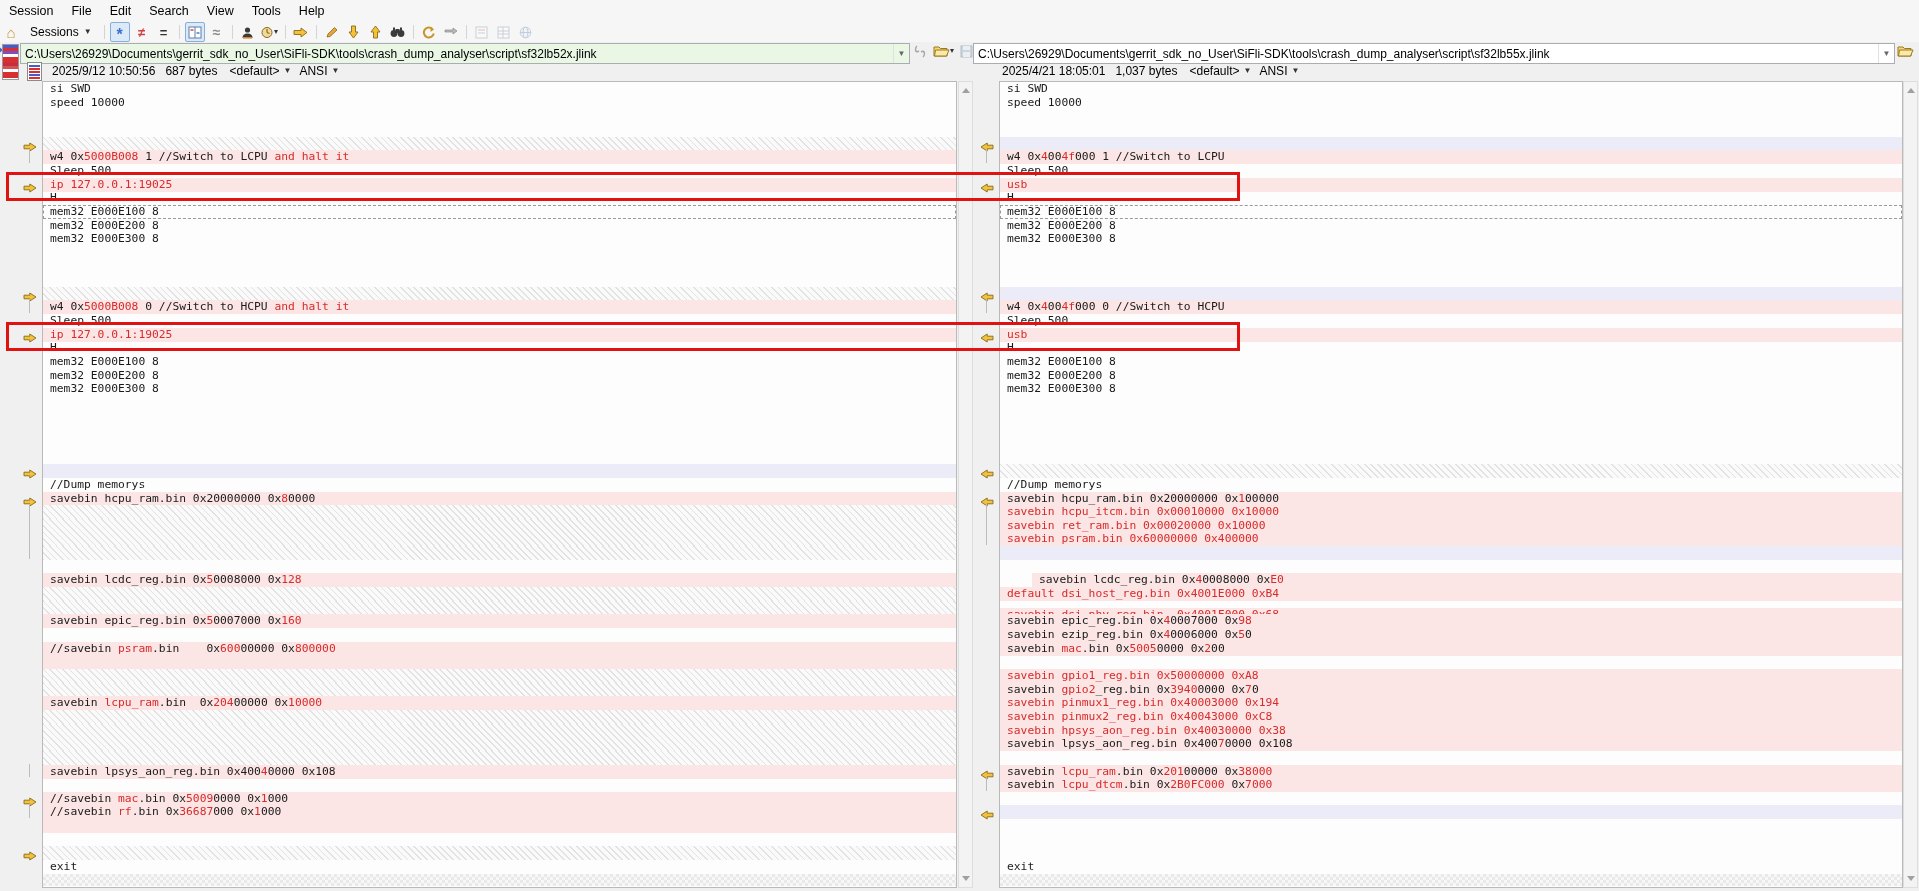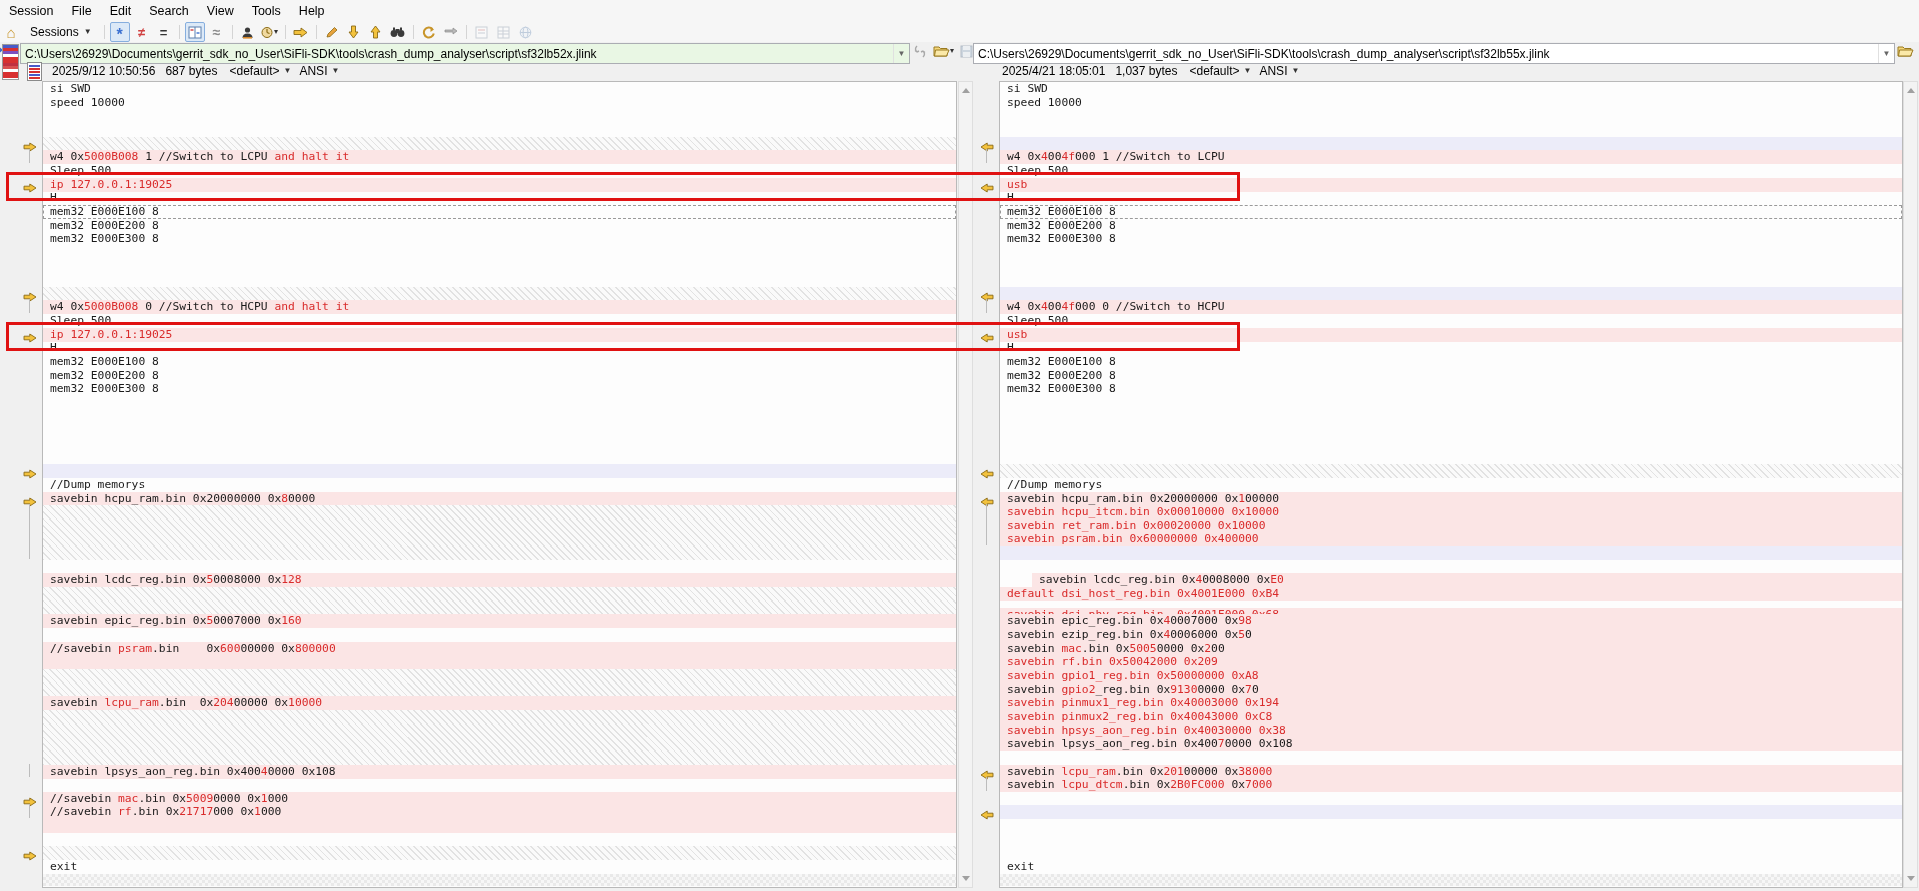--- a/index.html
+++ b/index.html
@@ -354,21 +354,21 @@
       <div class="row hatch" style="top: 586.95px;"></div>
       <div class="row hatch" style="top: 600.6px;"></div>
       <div class="row pink" style="top: 614.25px;"><span>savebin </span><span class="seg-r">lcpu_ram</span><span>.bin  0x</span><span class="seg-r">204</span><span>00000 0x</span><span class="seg-r">10000</span></div>
       <div class="row hatch" style="top: 627.9px;"></div>
       <div class="row hatch" style="top: 641.55px;"></div>
       <div class="row hatch" style="top: 655.2px;"></div>
       <div class="row hatch" style="top: 668.85px;"></div>
       <div class="row pink" style="top: 682.5px;"><span>savebin lpsys_aon_reg.bin 0x400</span><span class="seg-r">4</span><span>0000 0x108</span></div>
       <div class="row" style="top: 696.15px;"></div>
       <div class="row pink" style="top: 709.8px;"><span>//savebin </span><span class="seg-r">mac</span><span>.bin 0x</span><span class="seg-r">5009</span><span>0000 0x</span><span class="seg-r">1</span><span>000</span></div>
-      <div class="row pink" style="top: 723.45px;"><span>//savebin </span><span class="seg-r">rf</span><span>.bin 0x</span><span class="seg-r">21717</span><span>000 0x</span><span class="seg-r">1</span><span>000</span></div>
+      <div class="row pink" style="top: 723.45px;"><span>//savebin </span><span class="seg-r">rf</span><span>.bin 0x</span><span class="seg-r">36687</span><span>000 0x</span><span class="seg-r">1</span><span>000</span></div>
       <div class="row pink" style="top: 737.1px;"></div>
       <div class="row" style="top: 750.75px;"></div>
       <div class="row hatch" style="top: 764.4px;"></div>
       <div class="row" style="top: 778.05px;">exit</div>
       <div class="row eof" style="top: 791.7px;"></div>
     </div>
   <div class="scrollbar" style="left:958px;">
     <div class="sb-up"></div>
     <div class="sb-dn"></div>
   </div>
@@ -440,23 +440,22 @@
       <div class="row pink" style="top: 436.8px;"><span class="seg-r">savebin ret_ram.bin 0x00020000 0x10000</span></div>
       <div class="row pink" style="top: 450.45px;"><span class="seg-r">savebin psram.bin 0x60000000 0x400000</span></div>
       <div class="row lav" style="top: 464.1px;"></div>
       <div class="row" style="top: 477.75px;"></div>
       <div class="row pink" style="top: 491.4px; margin-left: 32px;"><span>savebin lcdc_reg.bin 0x</span><span class="seg-r">4</span><span>0008000 0x</span><span class="seg-r">E0</span></div>
       <div class="row pink" style="top: 505.05px;"><span class="seg-r">default dsi_host_reg.bin 0x4001E000 0xB4</span></div>
       <div class="row pink" style="top: 526px;"><span class="seg-r">savebin dsi_phy_reg.bin  0x4001F000 0x68</span></div>
       <div class="row pink" style="top: 532.35px;"><span>savebin epic_reg.bin 0x</span><span class="seg-r">4</span><span>0007000 0x</span><span class="seg-r">98</span></div>
       <div class="row pink" style="top: 546px;"><span>savebin ezip_reg.bin 0x</span><span class="seg-r">4</span><span>0006000 0x</span><span class="seg-r">5</span><span>0</span></div>
       <div class="row pink" style="top: 559.65px;"><span>savebin </span><span class="seg-r">mac</span><span>.bin 0x</span><span class="seg-r">5005</span><span>0000 0x</span><span class="seg-r">2</span><span>00</span></div>
-      <div class="row pink" style="top: 573.3px;"><span class="seg-r">savebin rf.bin 0x50042000 0x209</span></div>
       <div class="row pink" style="top: 586.95px;"><span class="seg-r">savebin gpio1_reg.bin 0x50000000 0xA8</span></div>
-      <div class="row pink" style="top: 600.6px;"><span>savebin </span><span class="seg-r">gpio2</span><span>_reg.bin 0x</span><span class="seg-r">9130</span><span>0000 0x</span><span class="seg-r">7</span><span>0</span></div>
+      <div class="row pink" style="top: 600.6px;"><span>savebin </span><span class="seg-r">gpio2</span><span>_reg.bin 0x</span><span class="seg-r">3940</span><span>0000 0x</span><span class="seg-r">7</span><span>0</span></div>
       <div class="row pink" style="top: 614.25px;"><span class="seg-r">savebin pinmux1_reg.bin 0x40003000 0x194</span></div>
       <div class="row pink" style="top: 627.9px;"><span class="seg-r">savebin pinmux2_reg.bin 0x40043000 0xC8</span></div>
       <div class="row pink" style="top: 641.55px;"><span class="seg-r">savebin hpsys_aon_reg.bin 0x40030000 0x38</span></div>
       <div class="row pink" style="top: 655.2px;"><span>savebin lpsys_aon_reg.bin 0x400</span><span class="seg-r">7</span><span>0000 0x108</span></div>
       <div class="row" style="top: 668.85px;"></div>
       <div class="row pink" style="top: 682.5px;"><span>savebin </span><span class="seg-r">lcpu_ram</span><span>.bin 0x</span><span class="seg-r">201</span><span>00000 0x</span><span class="seg-r">38000</span></div>
       <div class="row pink" style="top: 696.15px;"><span>savebin </span><span class="seg-r">lcpu_dtcm</span><span>.bin 0x</span><span class="seg-r">2B0FC000</span><span> 0x</span><span class="seg-r">7000</span></div>
       <div class="row" style="top: 709.8px;"></div>
       <div class="row lav" style="top: 723.45px;"></div>
       <div class="row" style="top: 737.1px;"></div>

